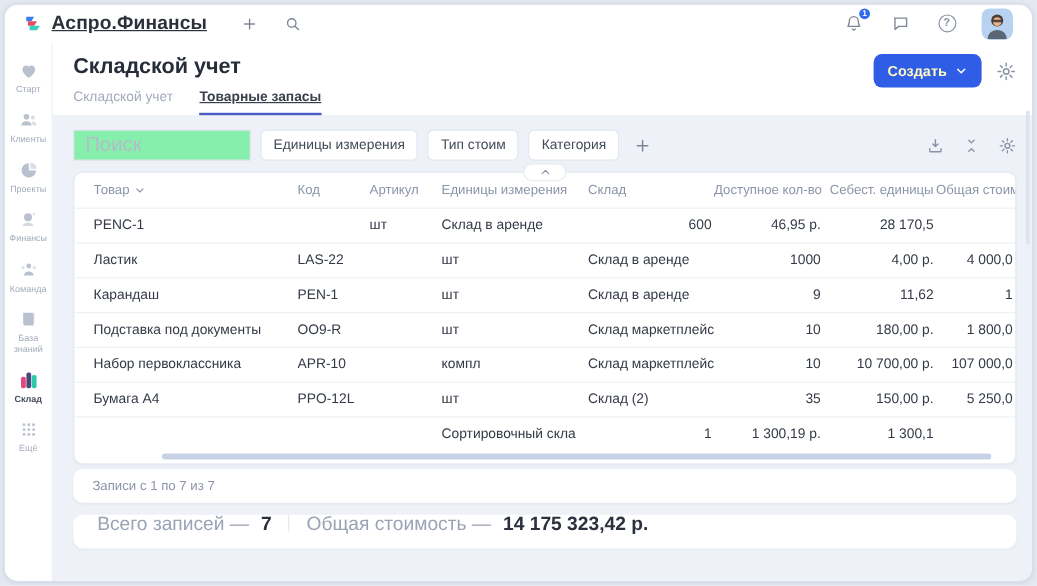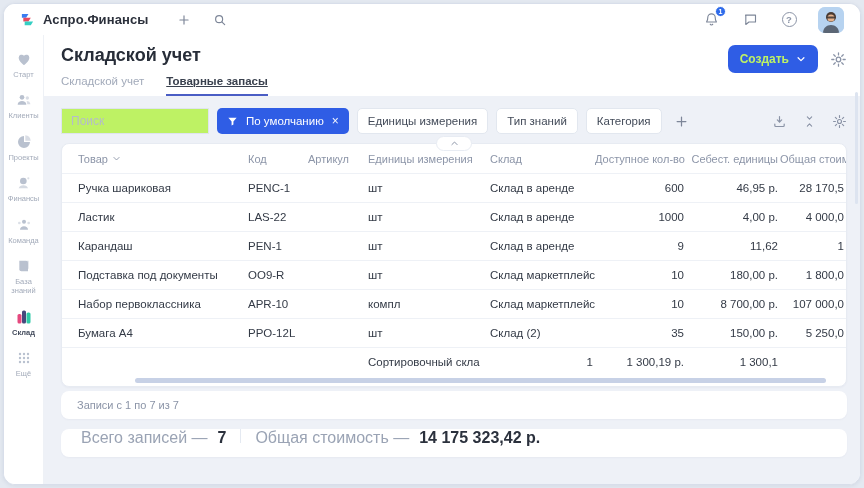--- a/index.html
+++ b/index.html
@@ -17,21 +17,21 @@
     border-radius:12px;
     overflow:hidden;
     box-shadow:0 1px 4px rgba(30,50,90,.08);
   }
   
   .topbar {
     height:31px; display:flex; align-items:center;
     padding:0 16px; background:#fff;
   }
   .logo { width:15px; height:15px; margin-right:8px; flex:0 0 auto; }
-  .app-name { font-size:13px; font-weight:700; color:#2b303b; letter-spacing:.1px; }
+  .app-name { font-size:16px; font-weight:700; color:#2b303b; letter-spacing:.1px;text-decoration:underline; }
   .tb-btn {
     background:none; border:none; cursor:pointer; color:#7d8698;
     display:flex; align-items:center; justify-content:center;
     width:20px; height:20px; padding:0;
   }
   .tb-plus { margin-left:26px; }
   .tb-search { margin-left:16px; }
   .tb-right { margin-left:auto; display:flex; align-items:center; gap:19px; }
   .bell-wrap { position:relative; }
   .badge {
@@ -68,38 +68,38 @@
   }
   .side-item.active .s-label { color:#434b5c; font-weight:700; }
   
   .main { position:absolute; left:40px; right:0; top:31px; bottom:0; background:#eef1f7; }
   .page-head {
     background:#fff; padding:10px 13px 0 17px; position:relative;
   }
   .page-title { font-size:18px; font-weight:700; color:#272d38; }
   .head-actions { position:absolute; right:13px; top:10px; display:flex; align-items:center; gap:12px; }
   .create-btn {
-    background:#2f5de5; color:#bef264; border:none; border-radius:7px;
+    background:#2f5de5; color:#fef9c3; border:none; border-radius:7px;
     height:28px; padding:0 12px; font-size:12px; font-weight:700;
     display:flex; align-items:center; gap:7px; cursor:pointer;
     font-family:inherit;
   }
   .icon-btn { background:none; border:none; color:#8a93a6; cursor:pointer; display:flex; padding:0; }
   .tabs { display:flex; gap:22px; margin-top:9px; }
   .tab {
     font-size:11.5px; color:#a2aaba; padding-bottom:7px; cursor:pointer;
     border-bottom:2.5px solid transparent;
   }
   .tab.active { color:#3a414e; font-weight:700; border-bottom-color:#4a5dc4;text-decoration:underline; }
   
   .content { padding:12px 13px 0 17px; }
   .filter-row { display:flex; align-items:center; gap:8px; }
   .search-input {
     width:148px; height:26px; border:1px solid #dfe4ee; border-radius:1px;
-    background:#bef264; font-size:12px; padding:0 9px; color:#3a414e;
+    background:#86efac; font-size:17px; padding:0 9px; color:#3a414e;
     font-family:inherit; outline:none;
   }
   .search-input::placeholder { color:#b4bcc9; }
   .chip-active {
     height:26px; background:#2f5de5; color:#fff; border:none; border-radius:5px;
     display:flex; align-items:center; gap:8px; padding:0 10px;
     font-size:11.5px; cursor:pointer; font-family:inherit;
   }
   .chip-active .chip-close { font-size:12px; opacity:.95; }
   .chip {
@@ -318,29 +318,22 @@
       <div class="tabs">
         <div class="tab">Складской учет</div>
         <div class="tab active">Товарные запасы</div>
       </div>
     </div>
 
     <div class="content">
 
       <div class="filter-row">
         <input class="search-input" type="text" placeholder="Поиск" style="">
-        <button class="chip-active">
-          <svg viewBox="0 0 24 24" width="11" height="11" fill="#fff">
-              <path d="M3 4h18l-7 8v6.5l-4 2V12L3 4z"></path>
-            </svg>
-          <span>По умолчанию</span>
-          <span class="chip-close">×</span>
-        </button>
         <button class="chip">Единицы измерения</button>
-        <button class="chip">Тип знаний</button>
+        <button class="chip">Тип стоим</button>
         <button class="chip">Категория</button>
         <button class="icon-btn add-filter">
           <svg viewBox="0 0 24 24" width="15" height="15" fill="none" stroke="currentColor" stroke-width="2" stroke-linecap="round">
               <path d="M12 5v14M5 12h14"></path>
             </svg>
         </button>
         <div class="filter-icons">
           <button class="icon-btn">
             <svg viewBox="0 0 24 24" width="15" height="15" fill="none" stroke="currentColor" stroke-width="1.9" stroke-linecap="round" stroke-linejoin="round">
                 <path d="M12 4v9m0 0l-3.5-3.5M12 13l3.5-3.5"></path>
@@ -379,21 +372,20 @@
           <div class="th">Артикул</div>
           <div class="th">Единицы измерения</div>
           <div class="th">Склад</div>
           <div class="th num">Доступное кол-во</div>
           <div class="th num">Себест. единицы</div>
           <div class="th num">Общая стоим</div>
         </div>
 
         <div id="tbody">
   <div class="t-row">
-    <div class="td">Ручка шариковая</div>
     <div class="td">PENC-1</div>
     <div class="td"></div>
     <div class="td">шт</div>
     <div class="td">Склад в аренде</div>
     <div class="td num">600</div>
     <div class="td num">46,95 р.</div>
     <div class="td num">28 170,5</div>
   </div>
 
   <div class="t-row">
@@ -429,21 +421,21 @@
     <div class="td num">1 800,0</div>
   </div>
 
   <div class="t-row">
     <div class="td">Набор первоклассника</div>
     <div class="td">APR-10</div>
     <div class="td"></div>
     <div class="td">компл</div>
     <div class="td">Склад маркетплейса</div>
     <div class="td num">10</div>
-    <div class="td num">8 700,00 р.</div>
+    <div class="td num">10 700,00 р.</div>
     <div class="td num">107 000,0</div>
   </div>
 
   <div class="t-row">
     <div class="td">Бумага А4</div>
     <div class="td">PPO-12L</div>
     <div class="td"></div>
     <div class="td">шт</div>
     <div class="td">Склад (2)</div>
     <div class="td num">35</div>

